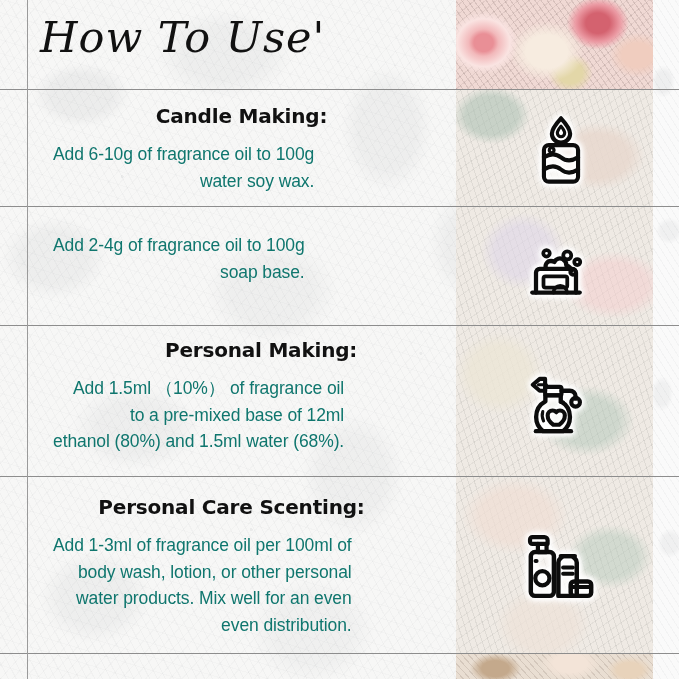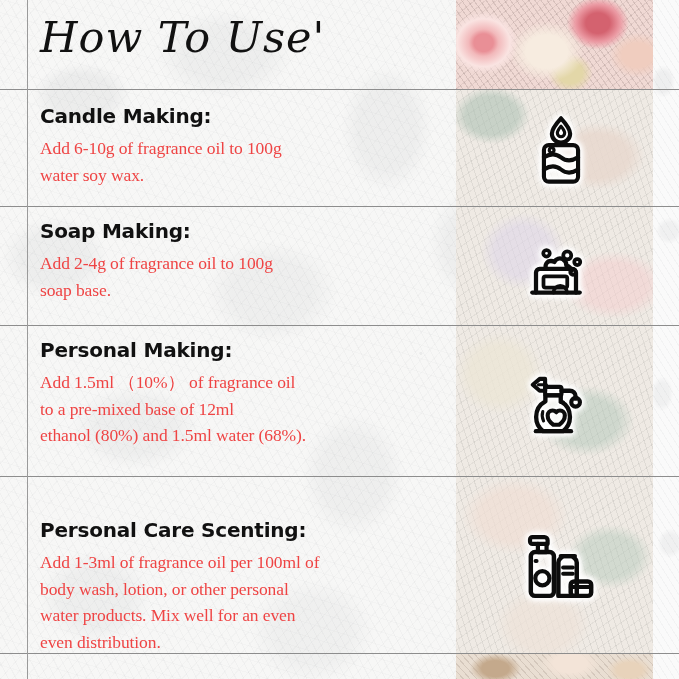--- a/index.html
+++ b/index.html
@@ -134,38 +134,38 @@
     font-family: "DejaVu Serif", "Liberation Serif", serif;
     font-style: italic;
     font-weight: 400;
     font-size: 43px;
     letter-spacing: 1px;
     color: #111111;
     z-index: 4;
     white-space: nowrap;
   }
 
-  .section { position: absolute; left: 40px; z-index: 4; }
+  .section { position: absolute; left: 40px; z-index: 4; text-align: right; }
   .sec-head {
     font-family: "DejaVu Sans", "Liberation Sans", sans-serif;
     font-weight: 700;
     font-size: 20px;
     letter-spacing: -0.2px;
     color: #111111;
     margin: 0 0 7px 0;
     white-space: nowrap;
   }
   .sec-body {
-    font-family: Liberation Serif, serif;
+    font-family: Liberation Sans, sans-serif;
     font-weight: 400;
     font-size: 17.5px;
     line-height: 1.52;
     letter-spacing: -0.1px;
-    color: #ef4444;
-    margin: 0;
+    color: #0f766e;
+    margin: 13px;
     max-width: 400px;
   }
   .sec-body .ln { display:block; white-space: nowrap; }
 
   
   .icon-wrap {
     position: absolute;
     z-index: 5;
     width: 90px;
     height: 90px;
@@ -213,21 +213,20 @@
       <path d="M32 6c-5 5.5-7.5 9-7.5 12.6A7.5 7.5 0 0 0 32 26a7.5 7.5 0 0 0 7.5-7.4C39.5 15 37 11.5 32 6z"></path>
       <path d="M32 12.5c-2 2.4-3 4-3 5.6a3 3 0 0 0 6 0c0-1.6-1-3.2-3-5.6z" stroke-width="2.6"></path>
       <rect x="18" y="28" width="28" height="30" rx="4"></rect>
       <path d="M18 38c5-3.2 10-3.2 14 0s9 3.2 14 0"></path>
       <path d="M18 48c5-3.2 10-3.2 14 0s9 3.2 14 0"></path>
       <path d="M25.5 34.5c-2.4 0-3.6-1.6-3-3.2.6-1.5 2.6-1.8 3.4-.4.8 1.4-.2 3.2-2.2 4.4" stroke-width="2.6"></path>
     </svg>
   </div>
 
   <div class="section" style="top:219px">
-    <p class="sec-head">Soap Making:</p>
     <p class="sec-body">
       <span class="ln">Add 2-4g of fragrance oil to 100g</span>
       <span class="ln">soap base.</span>
     </p>
   </div>
   <div class="icon-wrap" style="left:516px; top:225px">
     <svg class="icon-halo" width="80" height="80" viewBox="0 0 64 64" fill="none" stroke="#0c0c0c" stroke-width="3.4" stroke-linecap="round" stroke-linejoin="round">
       <path d="M12 50V34c0-1.6 1.3-3 3-3h26c1.7 0 3 1.4 3 3v16"></path>
       <path d="M9 50h38"></path>
       <rect x="18" y="37" width="19" height="9" rx="1.6" stroke-width="3"></rect>
@@ -256,21 +255,21 @@
       <path d="M32.4 22.4h6.4c2.6 0 4.6 2 4.6 4.6v1.6"></path>
       <circle cx="43.4" cy="31.4" r="3.4" stroke-width="3.2"></circle>
       <path d="M19.6 22.4h-4.2l-5.4-4.6 5.4-4.6h4.2z" stroke-width="3.2"></path>
       <path d="M20.6 17.8h-6.2" stroke-width="2.4"></path>
       <path d="M26 49c-2.8-2-4.4-4.6-4.4-7.2 0-2.2 1.7-3.9 3.8-3.9 1.2 0 2.2.5 2.9 1.3.7-.8 1.7-1.3 2.9-1.3 2.1 0 3.8 1.7 3.8 3.9 0 2.6-1.6 5.2-4.4 7.2z" stroke-width="3.2"></path>
       <path d="M17.8 38.6c-.8 2.4-.6 5 .6 7.4" stroke-width="2.4"></path>
       <path d="M33.8 31.4h-2.2" stroke-width="2.6"></path>
     </svg>
   </div>
 
-  <div class="section" style="top:518px">
+  <div class="section" style="top:495px">
     <p class="sec-head">Personal Care Scenting:</p>
     <p class="sec-body">
       <span class="ln">Add 1-3ml of fragrance oil per 100ml of</span>
       <span class="ln">body wash, lotion, or other personal</span>
       <span class="ln">water products. Mix well for an even</span>
       <span class="ln">even distribution.</span>
     </p>
   </div>
   <div class="icon-wrap" style="left:516px; top:522px">
     <svg class="icon-halo" width="84" height="84" viewBox="0 0 64 64" fill="none" stroke="#0c0c0c" stroke-width="3.4" stroke-linecap="round" stroke-linejoin="round">

